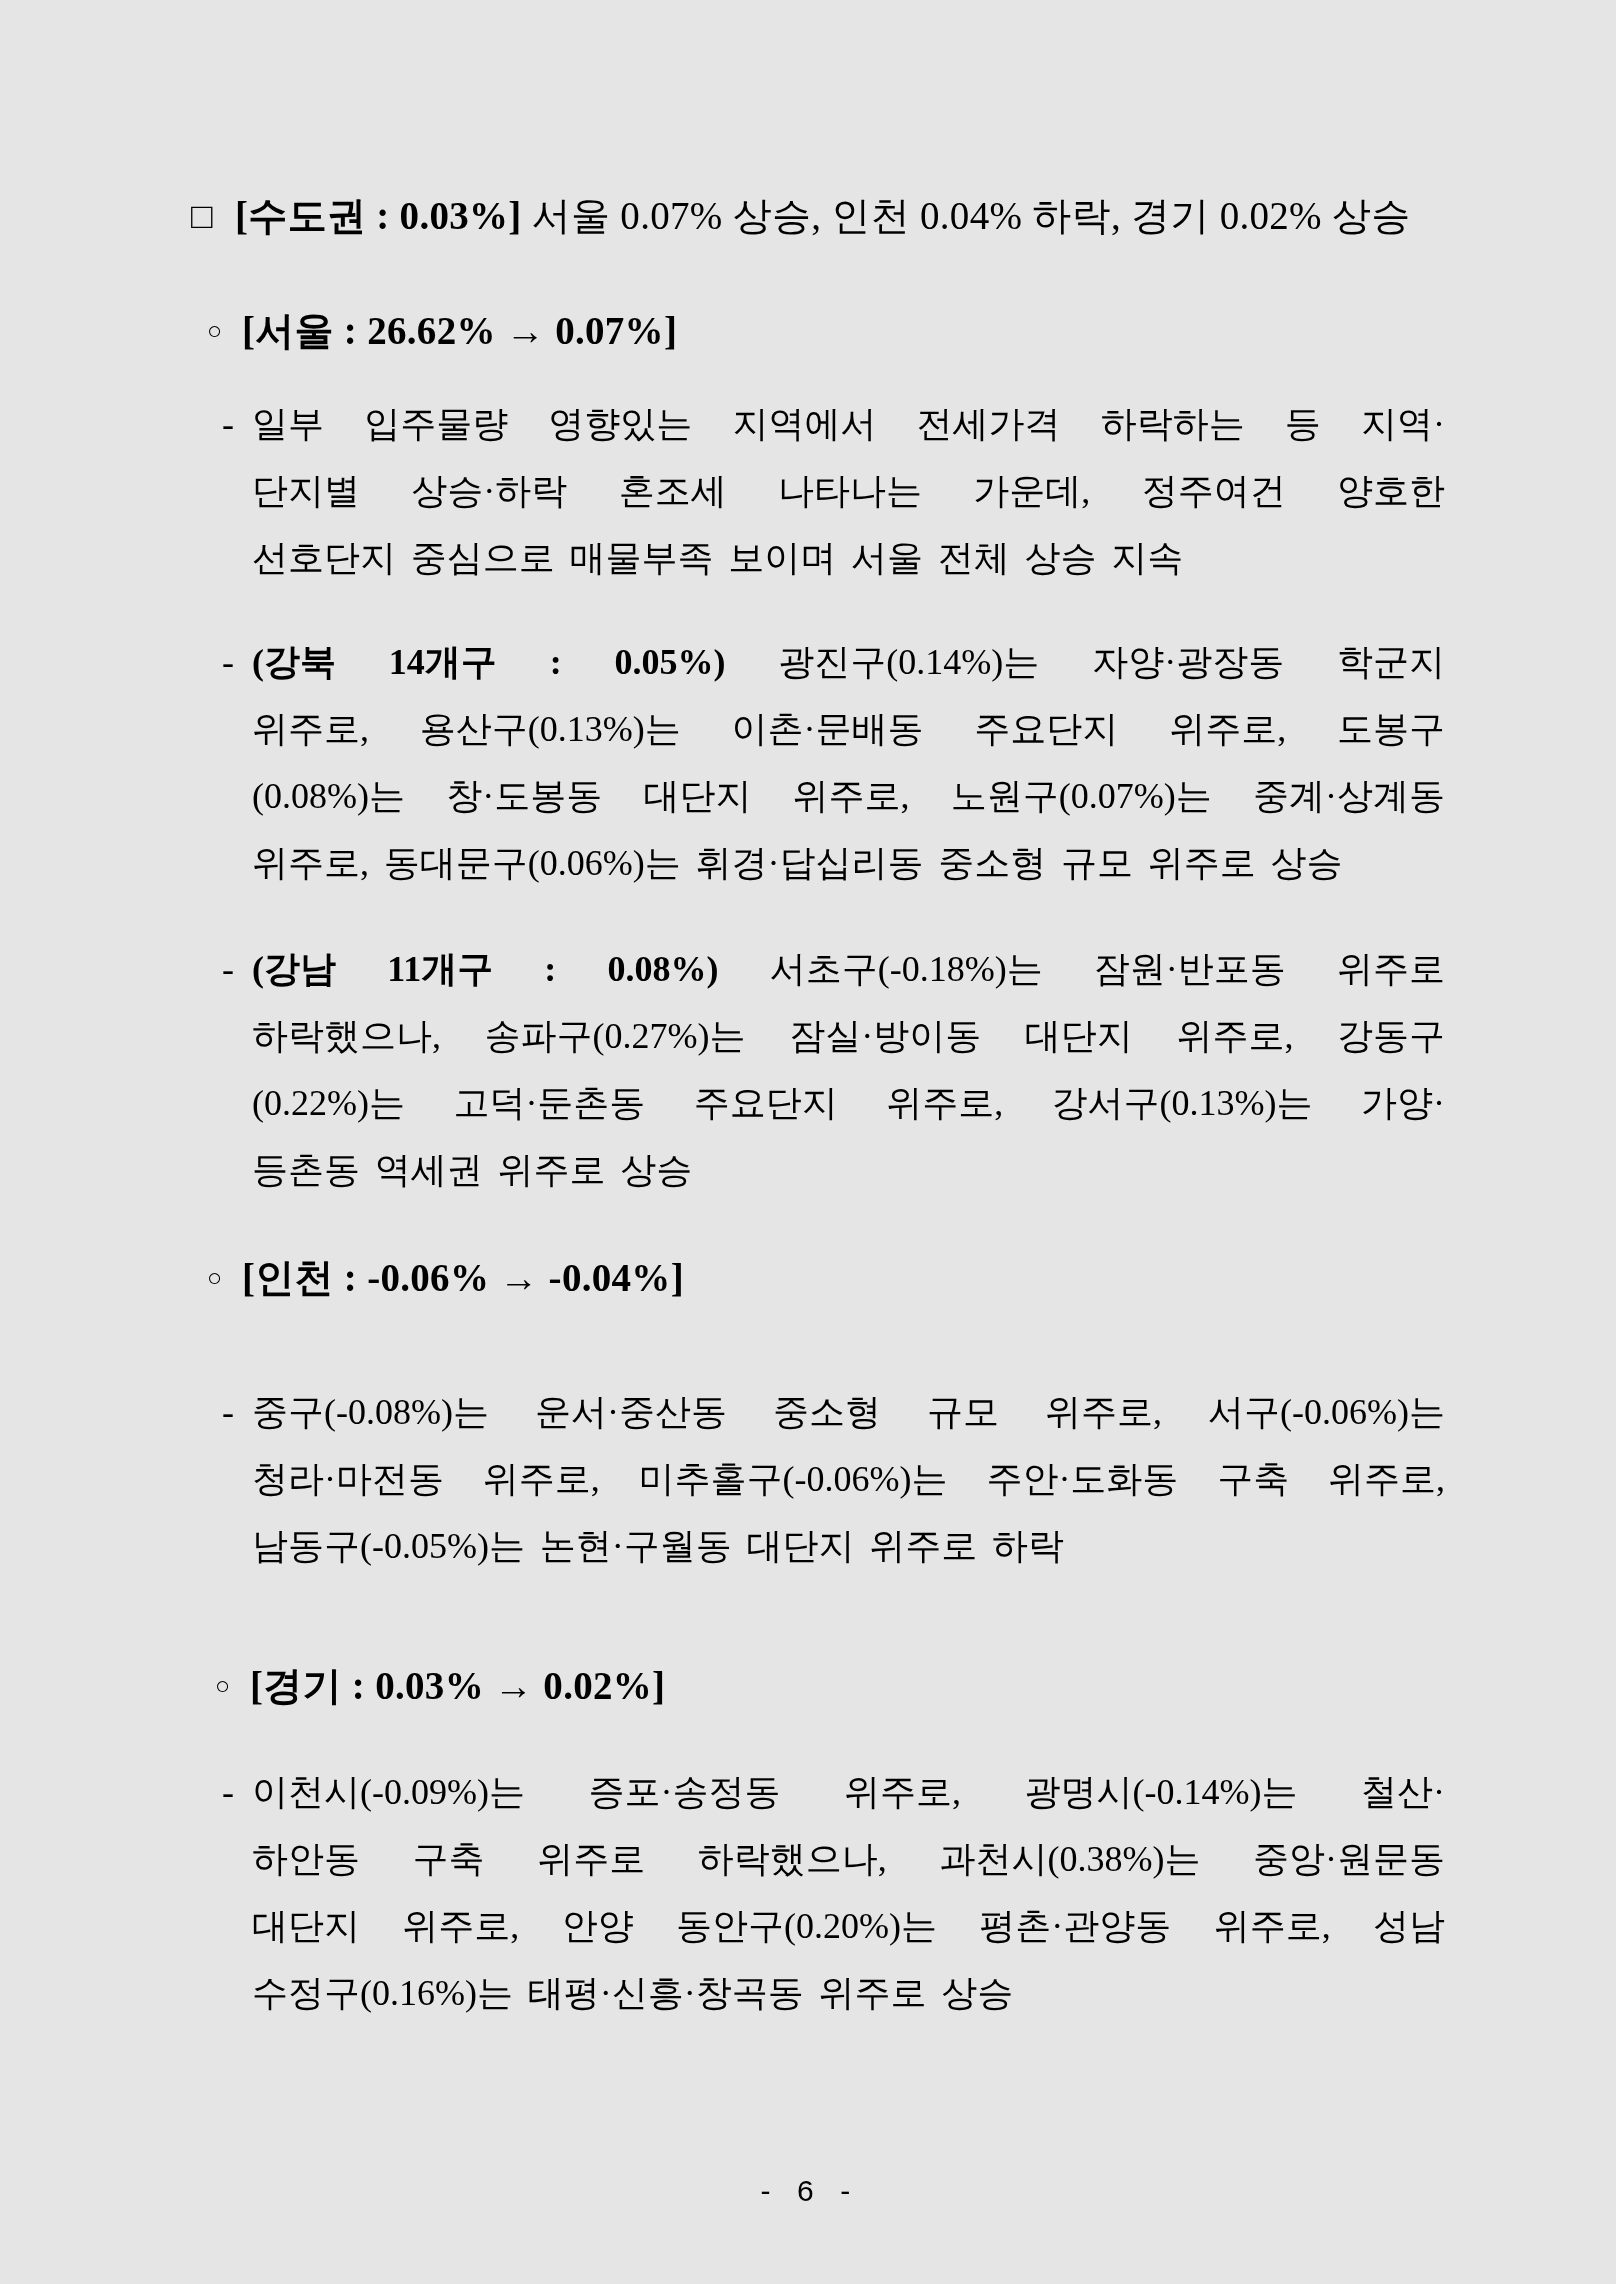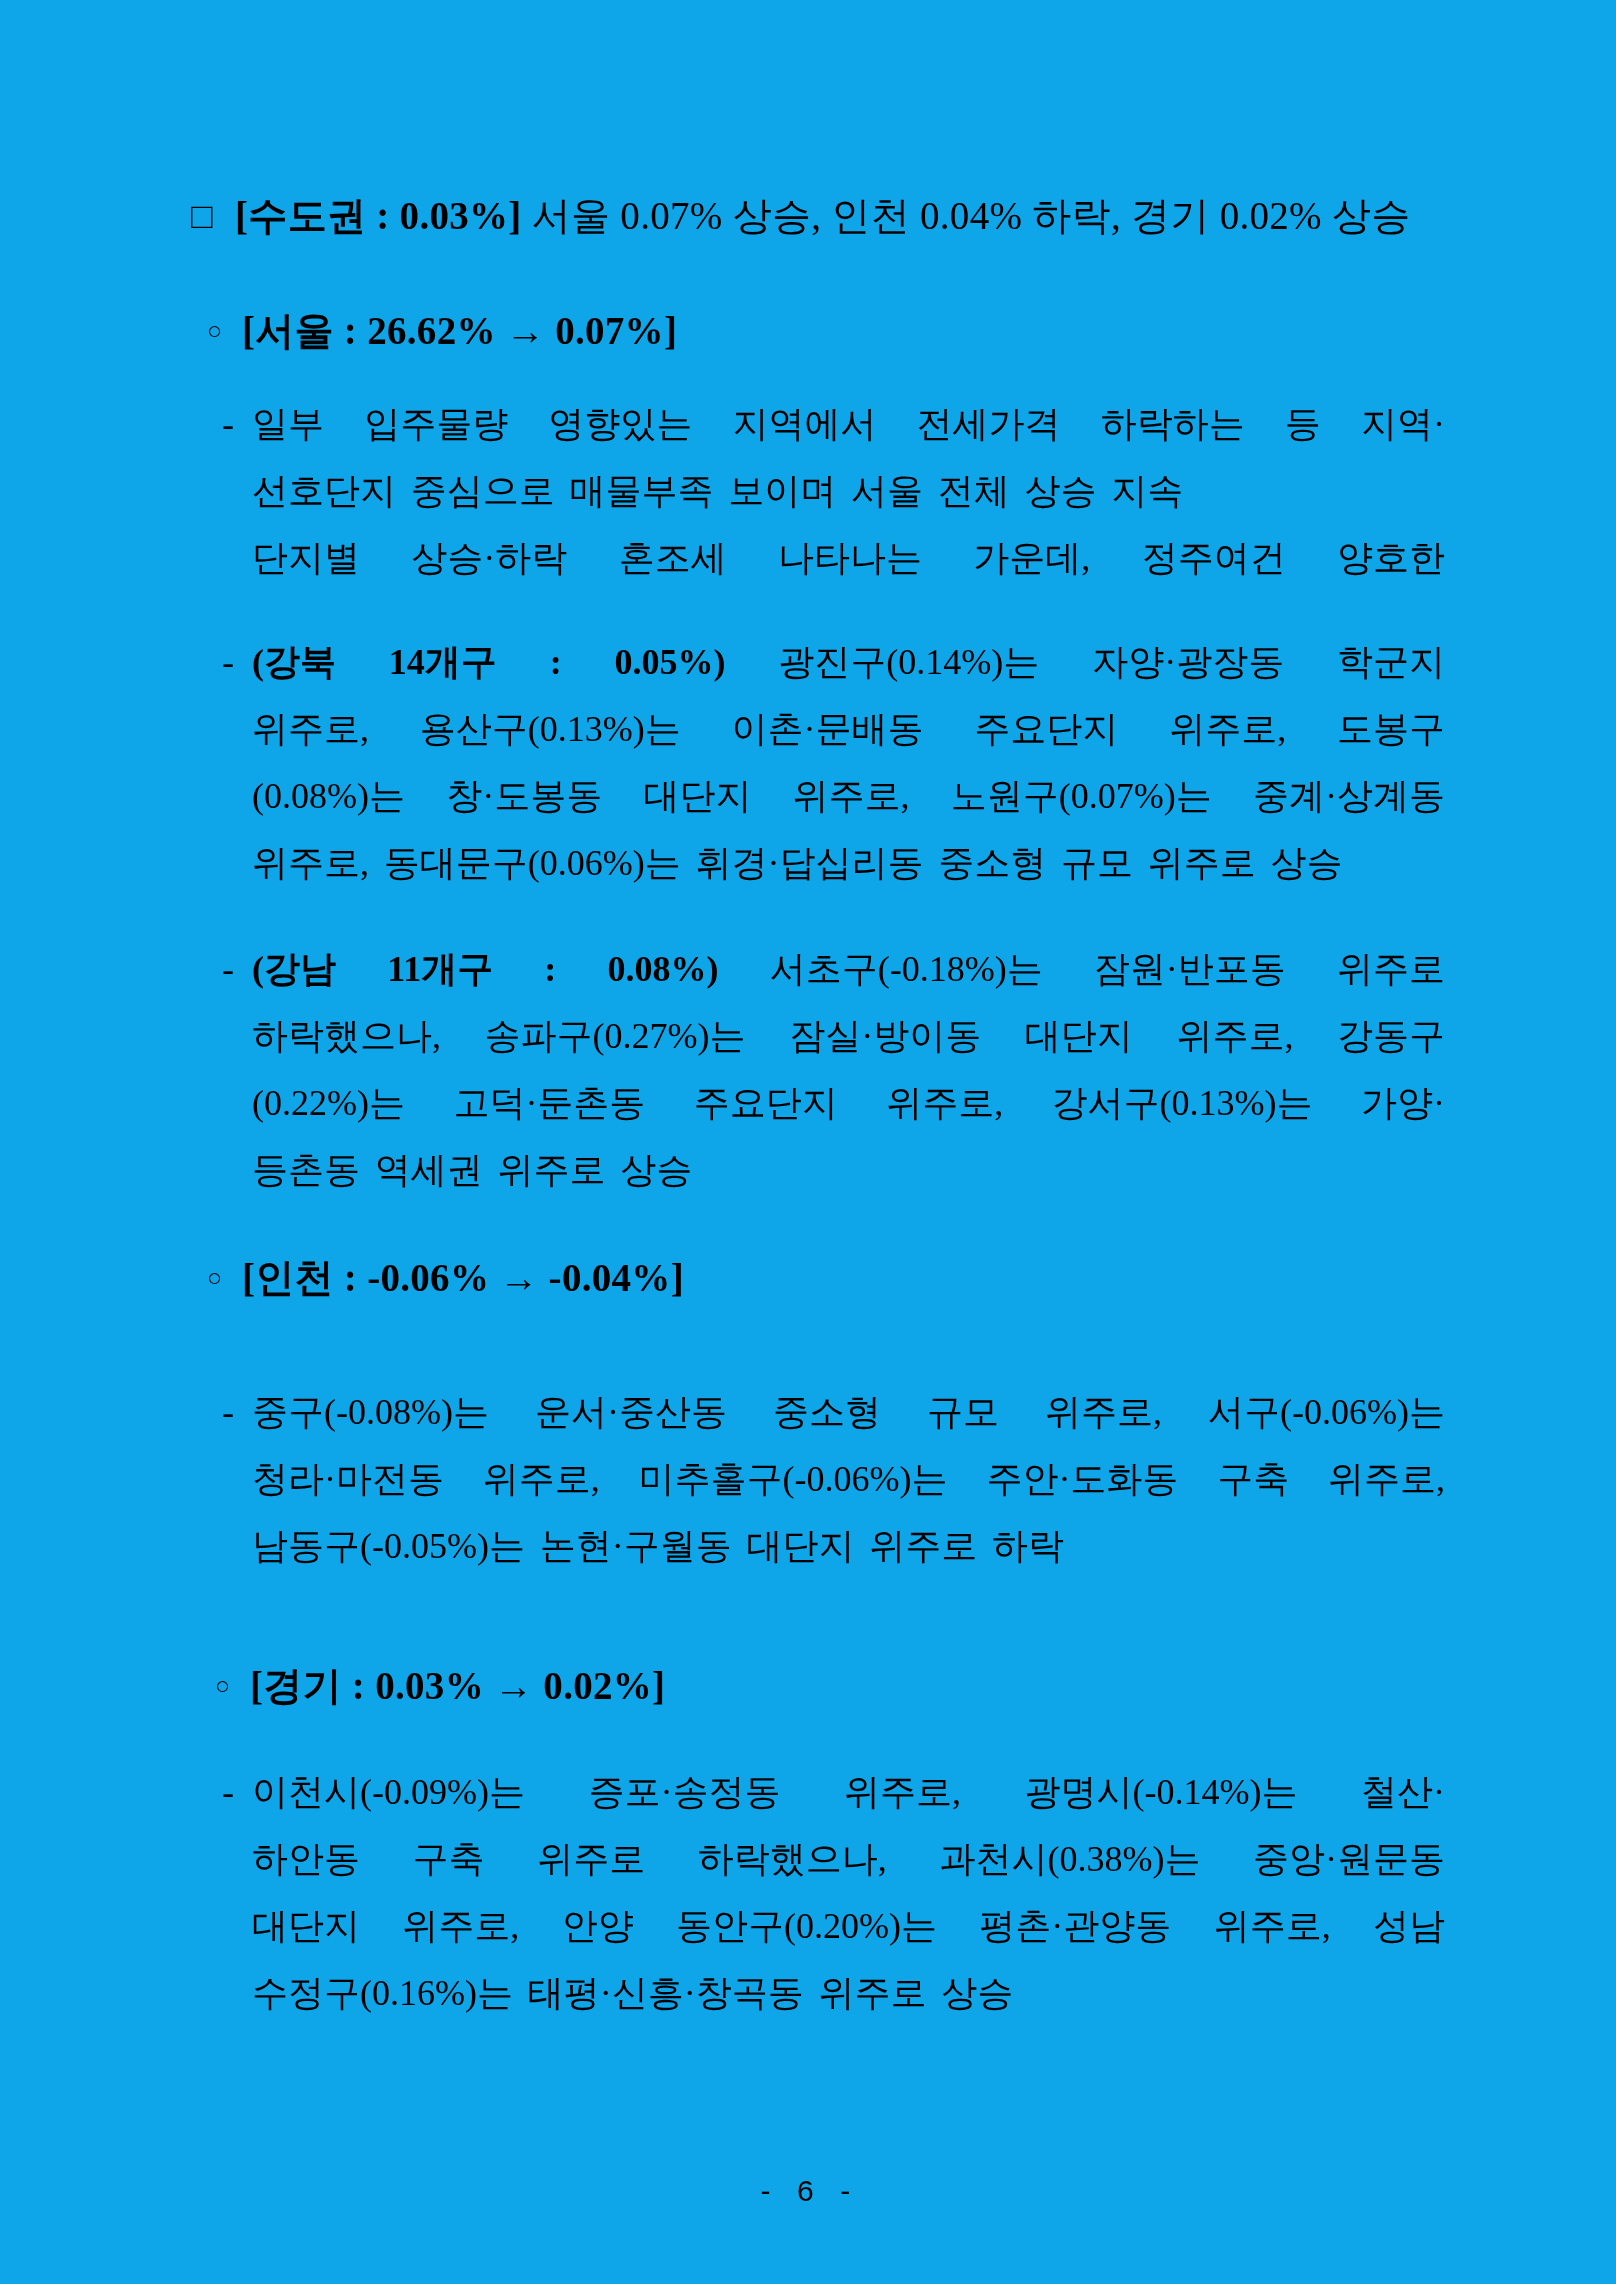--- a/index.html
+++ b/index.html
@@ -4,21 +4,21 @@
 <style>
   html, body {
     margin: 0;
     padding: 0;
     background: #ffffff;
   }
   .page {
     position: relative;
     width: 1616px;
     height: 2284px;
-    background: #0ea5e9;
+    background: #e5e5e5;
     color: #000000;
     font-family: "Liberation Serif", "DejaVu Serif", serif;
     overflow: hidden;
   }
 
   
   .h1 {
     position: absolute;
     top: 190px;
     left: 191px;
@@ -110,22 +110,22 @@
   </div>
 
   <div class="h2 h2-seoul">
     <span class="circ">○</span><span>[서울 : 26.62% → 0.07%]</span>
   </div>
 
   <div class="para p-seoul-overview">
     <span class="bullet">-</span>
     <div class="lines">
         <div class="line"><span>일부 입주물량 영향있는 지역에서 전세가격 하락하는 등 지역·</span></div>
+        <div class="line"><span>단지별 상승·하락 혼조세 나타나는 가운데, 정주여건 양호한</span></div>
         <div class="line last"><span>선호단지 중심으로 매물부족 보이며 서울 전체 상승 지속</span></div>
-        <div class="line"><span>단지별 상승·하락 혼조세 나타나는 가운데, 정주여건 양호한</span></div>
       </div>
   </div>
 
   <div class="para p-gangbuk">
     <span class="bullet">-</span>
     <div class="lines">
         <div class="line"><b>(강북 14개구 : 0.05%)</b><span> 광진구(0.14%)는 자양·광장동 학군지</span></div>
         <div class="line"><span>위주로, 용산구(0.13%)는 이촌·문배동 주요단지 위주로, 도봉구</span></div>
         <div class="line"><span>(0.08%)는 창·도봉동 대단지 위주로, 노원구(0.07%)는 중계·상계동</span></div>
         <div class="line last"><span>위주로, 동대문구(0.06%)는 휘경·답십리동 중소형 규모 위주로 상승</span></div>

